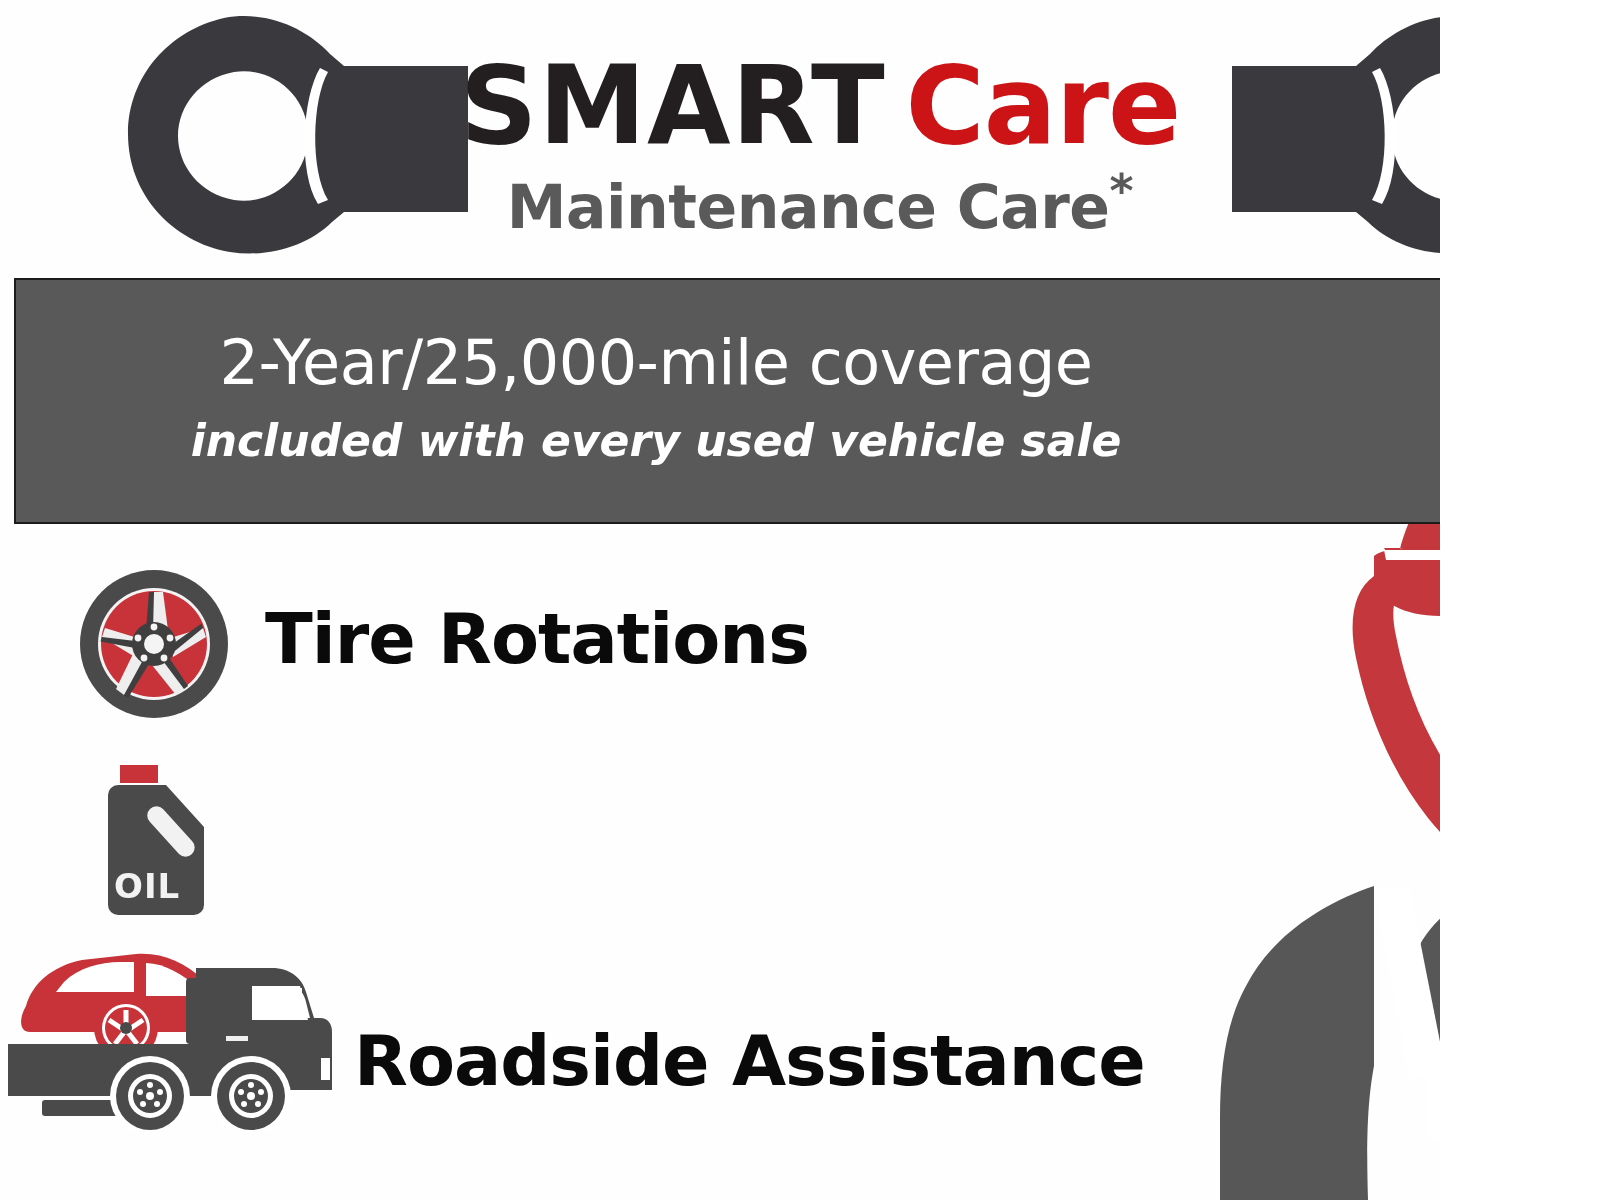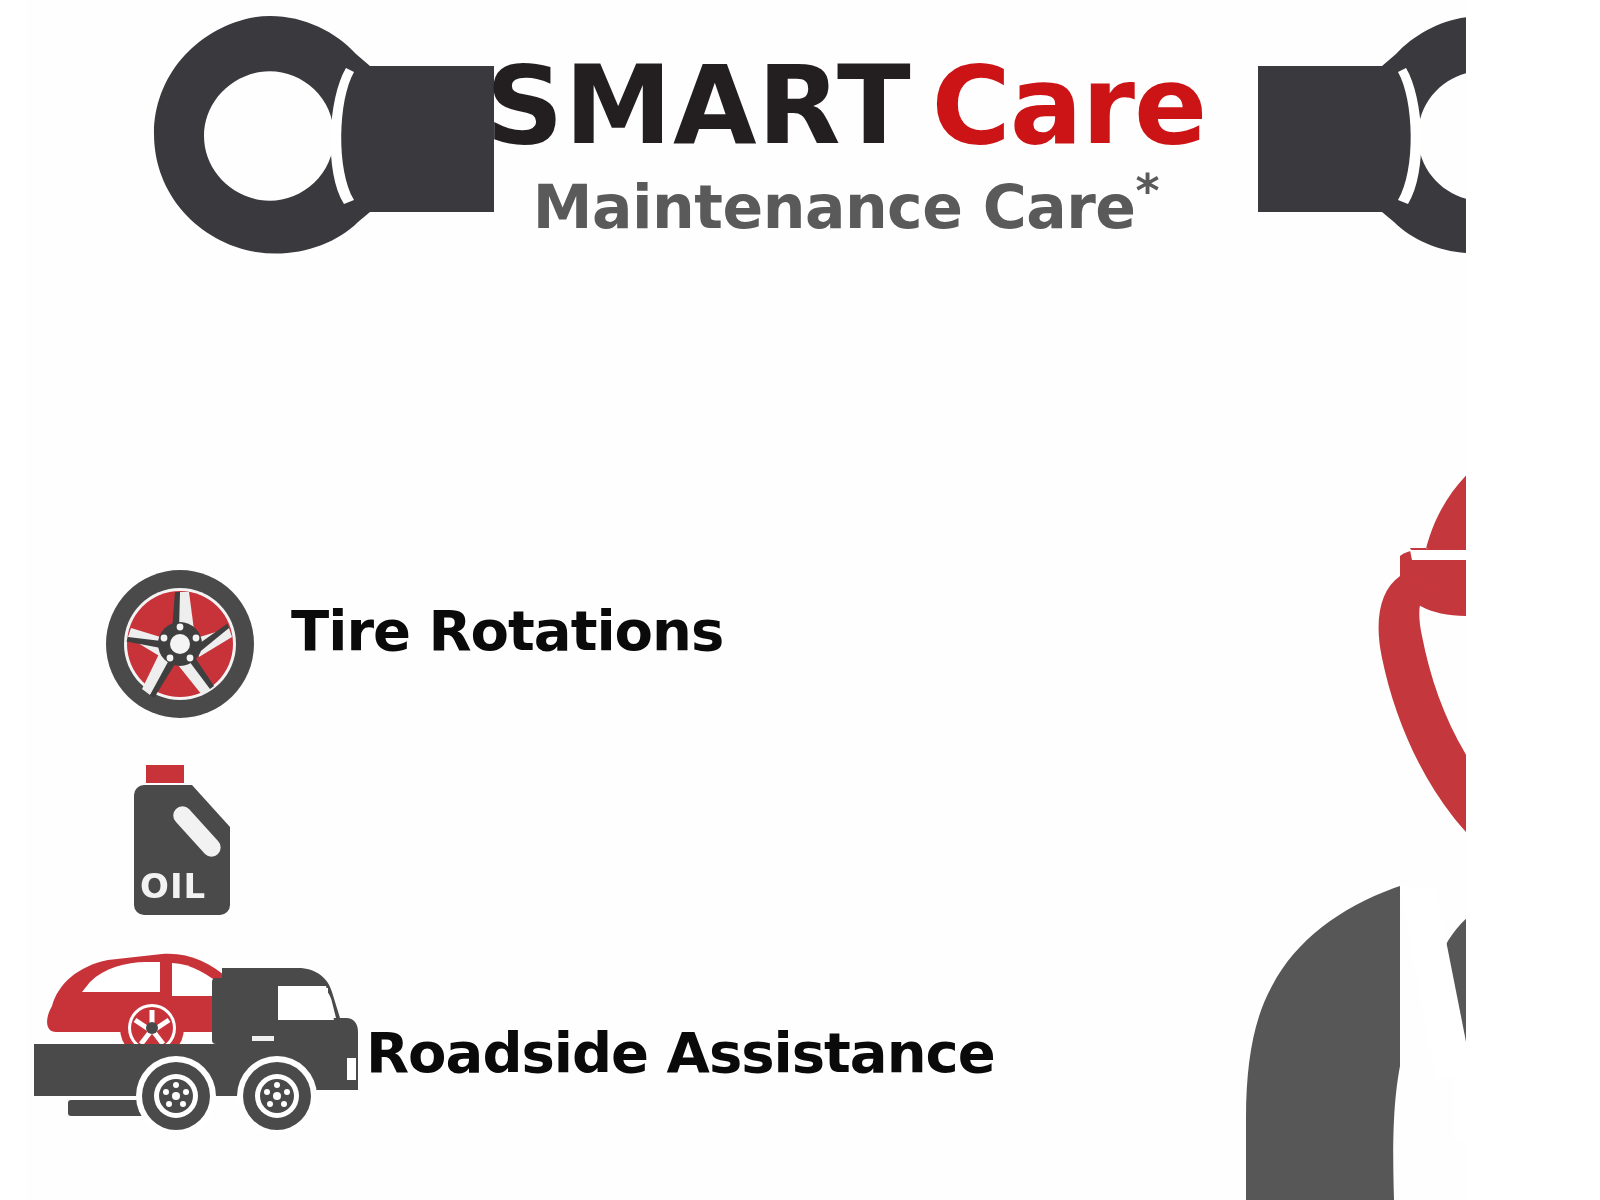--- a/index.html
+++ b/index.html
@@ -9,21 +9,20 @@
   }
   body {
     font-family: "Liberation Sans", sans-serif;
   }
   #stage {
     position: relative;
     width: 1440px;
     height: 1200px;
     background: #fefefe;
     overflow: hidden;
-    margin-left: 26px;
   }
 
   
   #header {
     position: absolute;
     left: 0; top: 0;
     width: 1600px;
     height: 278px;
   }
   .wrench {
@@ -118,30 +117,30 @@
   }
   .service-icon {
     position: absolute;
     top: 0;
   }
   .service-label {
     position: absolute;
     font-family: "DejaVu Sans", sans-serif;
     font-weight: bold;
     color: #0a0a0a;
-    font-size: 56px;
+    font-size: 70px;
     letter-spacing: -1px;
     white-space: nowrap;
   }
   #row-tire  .service-icon  { left: 78px;  top: 28px; }
   #row-tire  .service-label { left: 265px; top: 58px; }
   #row-oil   .service-icon  { left: 100px; top: 20px; }
   #row-oil   .service-label { left: 262px; top: 55px; }
   #row-road  .service-icon  { left: 8px;   top: -10px; }
-  #row-road  .service-label { left: 340px; top: 70px; }
+  #row-road  .service-label { left: 354px; top: 70px; }
 
   
   #mechanic {
     position: absolute;
     left: 1178px;
     top: 420px;
     width: 422px;
     height: 780px;
     z-index: 2;
   }
@@ -179,20 +178,26 @@
     <div id="logo-text-block">
       <div id="brand-line">
         <span id="brand-smart">SMART</span><span id="brand-care">Care</span>
       </div>
       <div id="brand-sub">
         <span>Maintenance Care</span><sup>*</sup>
       </div>
     </div>
   </div>
 
+  <div id="banner">
+    <div id="banner-inner">
+      <div id="banner-main">2-Year/25,000-mile coverage</div>
+      <div id="banner-sub">included with every used vehicle sale</div>
+    </div>
+  </div>
 
   <div id="services">
 
     <div class="service-row" id="row-tire">
       <svg class="service-icon" width="152" height="152" viewBox="0 0 152 152" xmlns="http://www.w3.org/2000/svg">
         <circle cx="76" cy="76" r="74" fill="#4a4a4a"></circle>
         <circle cx="76" cy="76" r="56" fill="#f4f4f4"></circle>
         <circle cx="76" cy="76" r="53" fill="#c8333a"></circle>
         <g fill="#eeeeee">
           <path d="M76 24 l9 0 l5 38 l-19 0 Z"></path>

